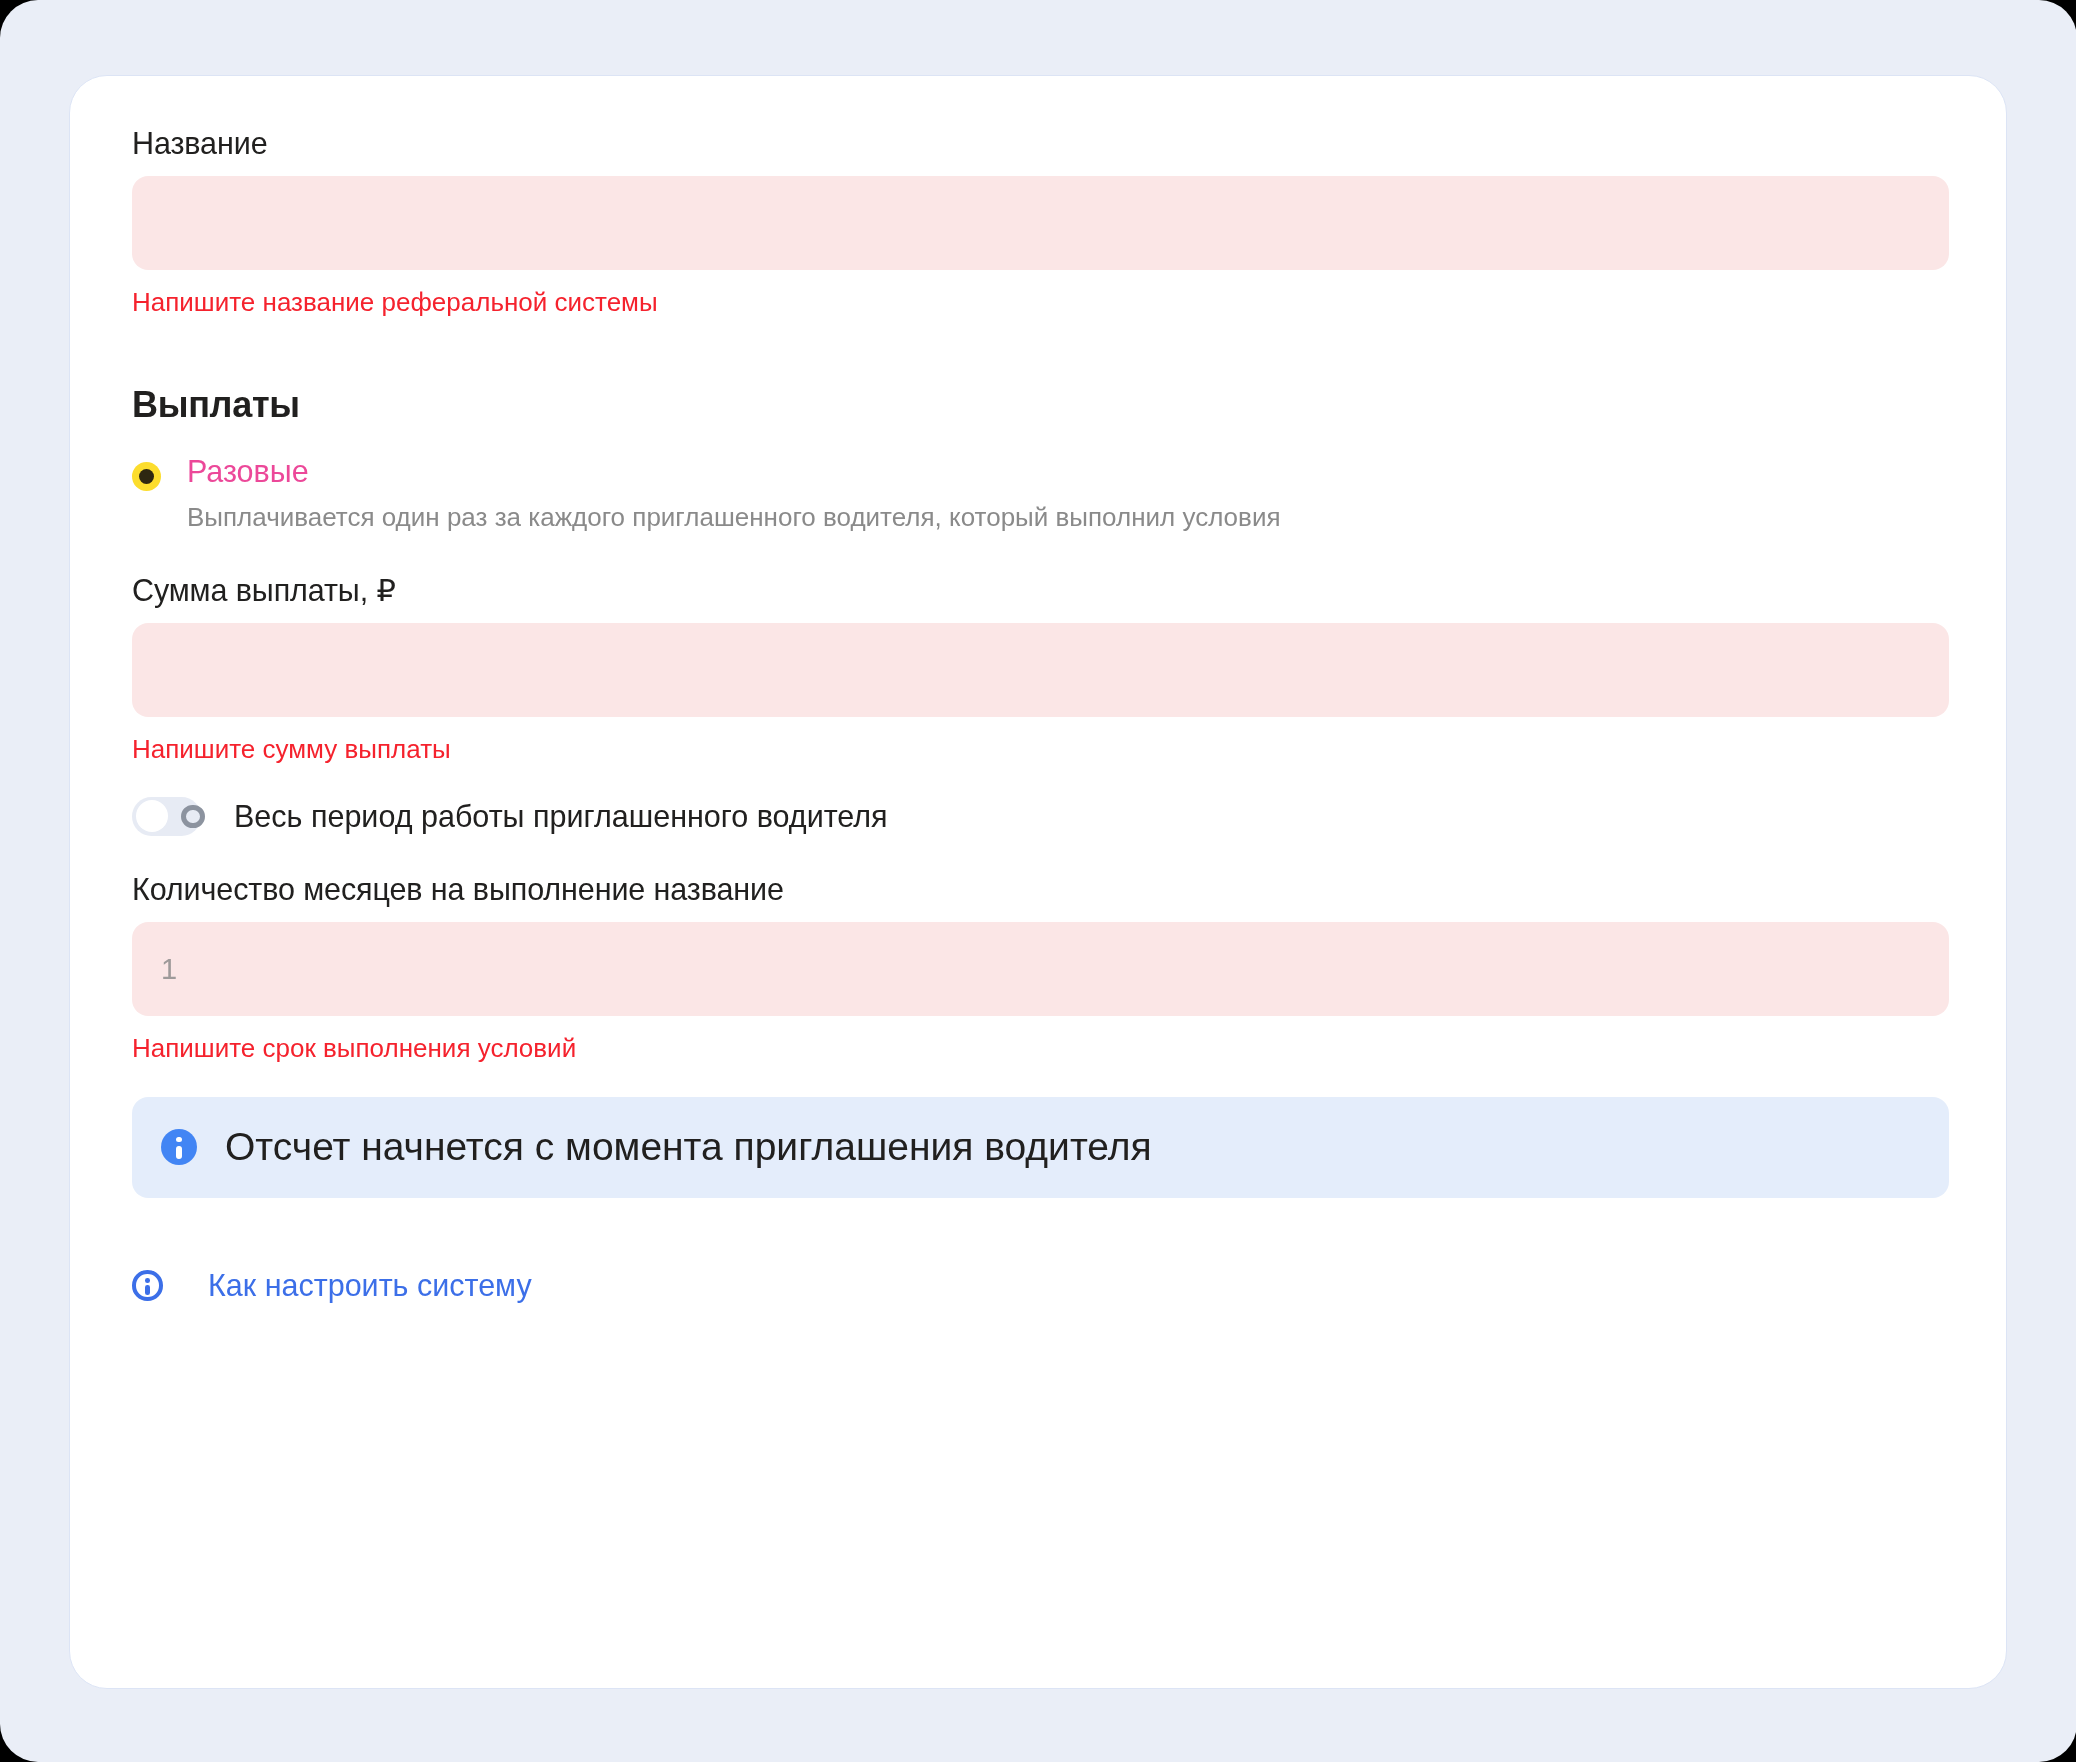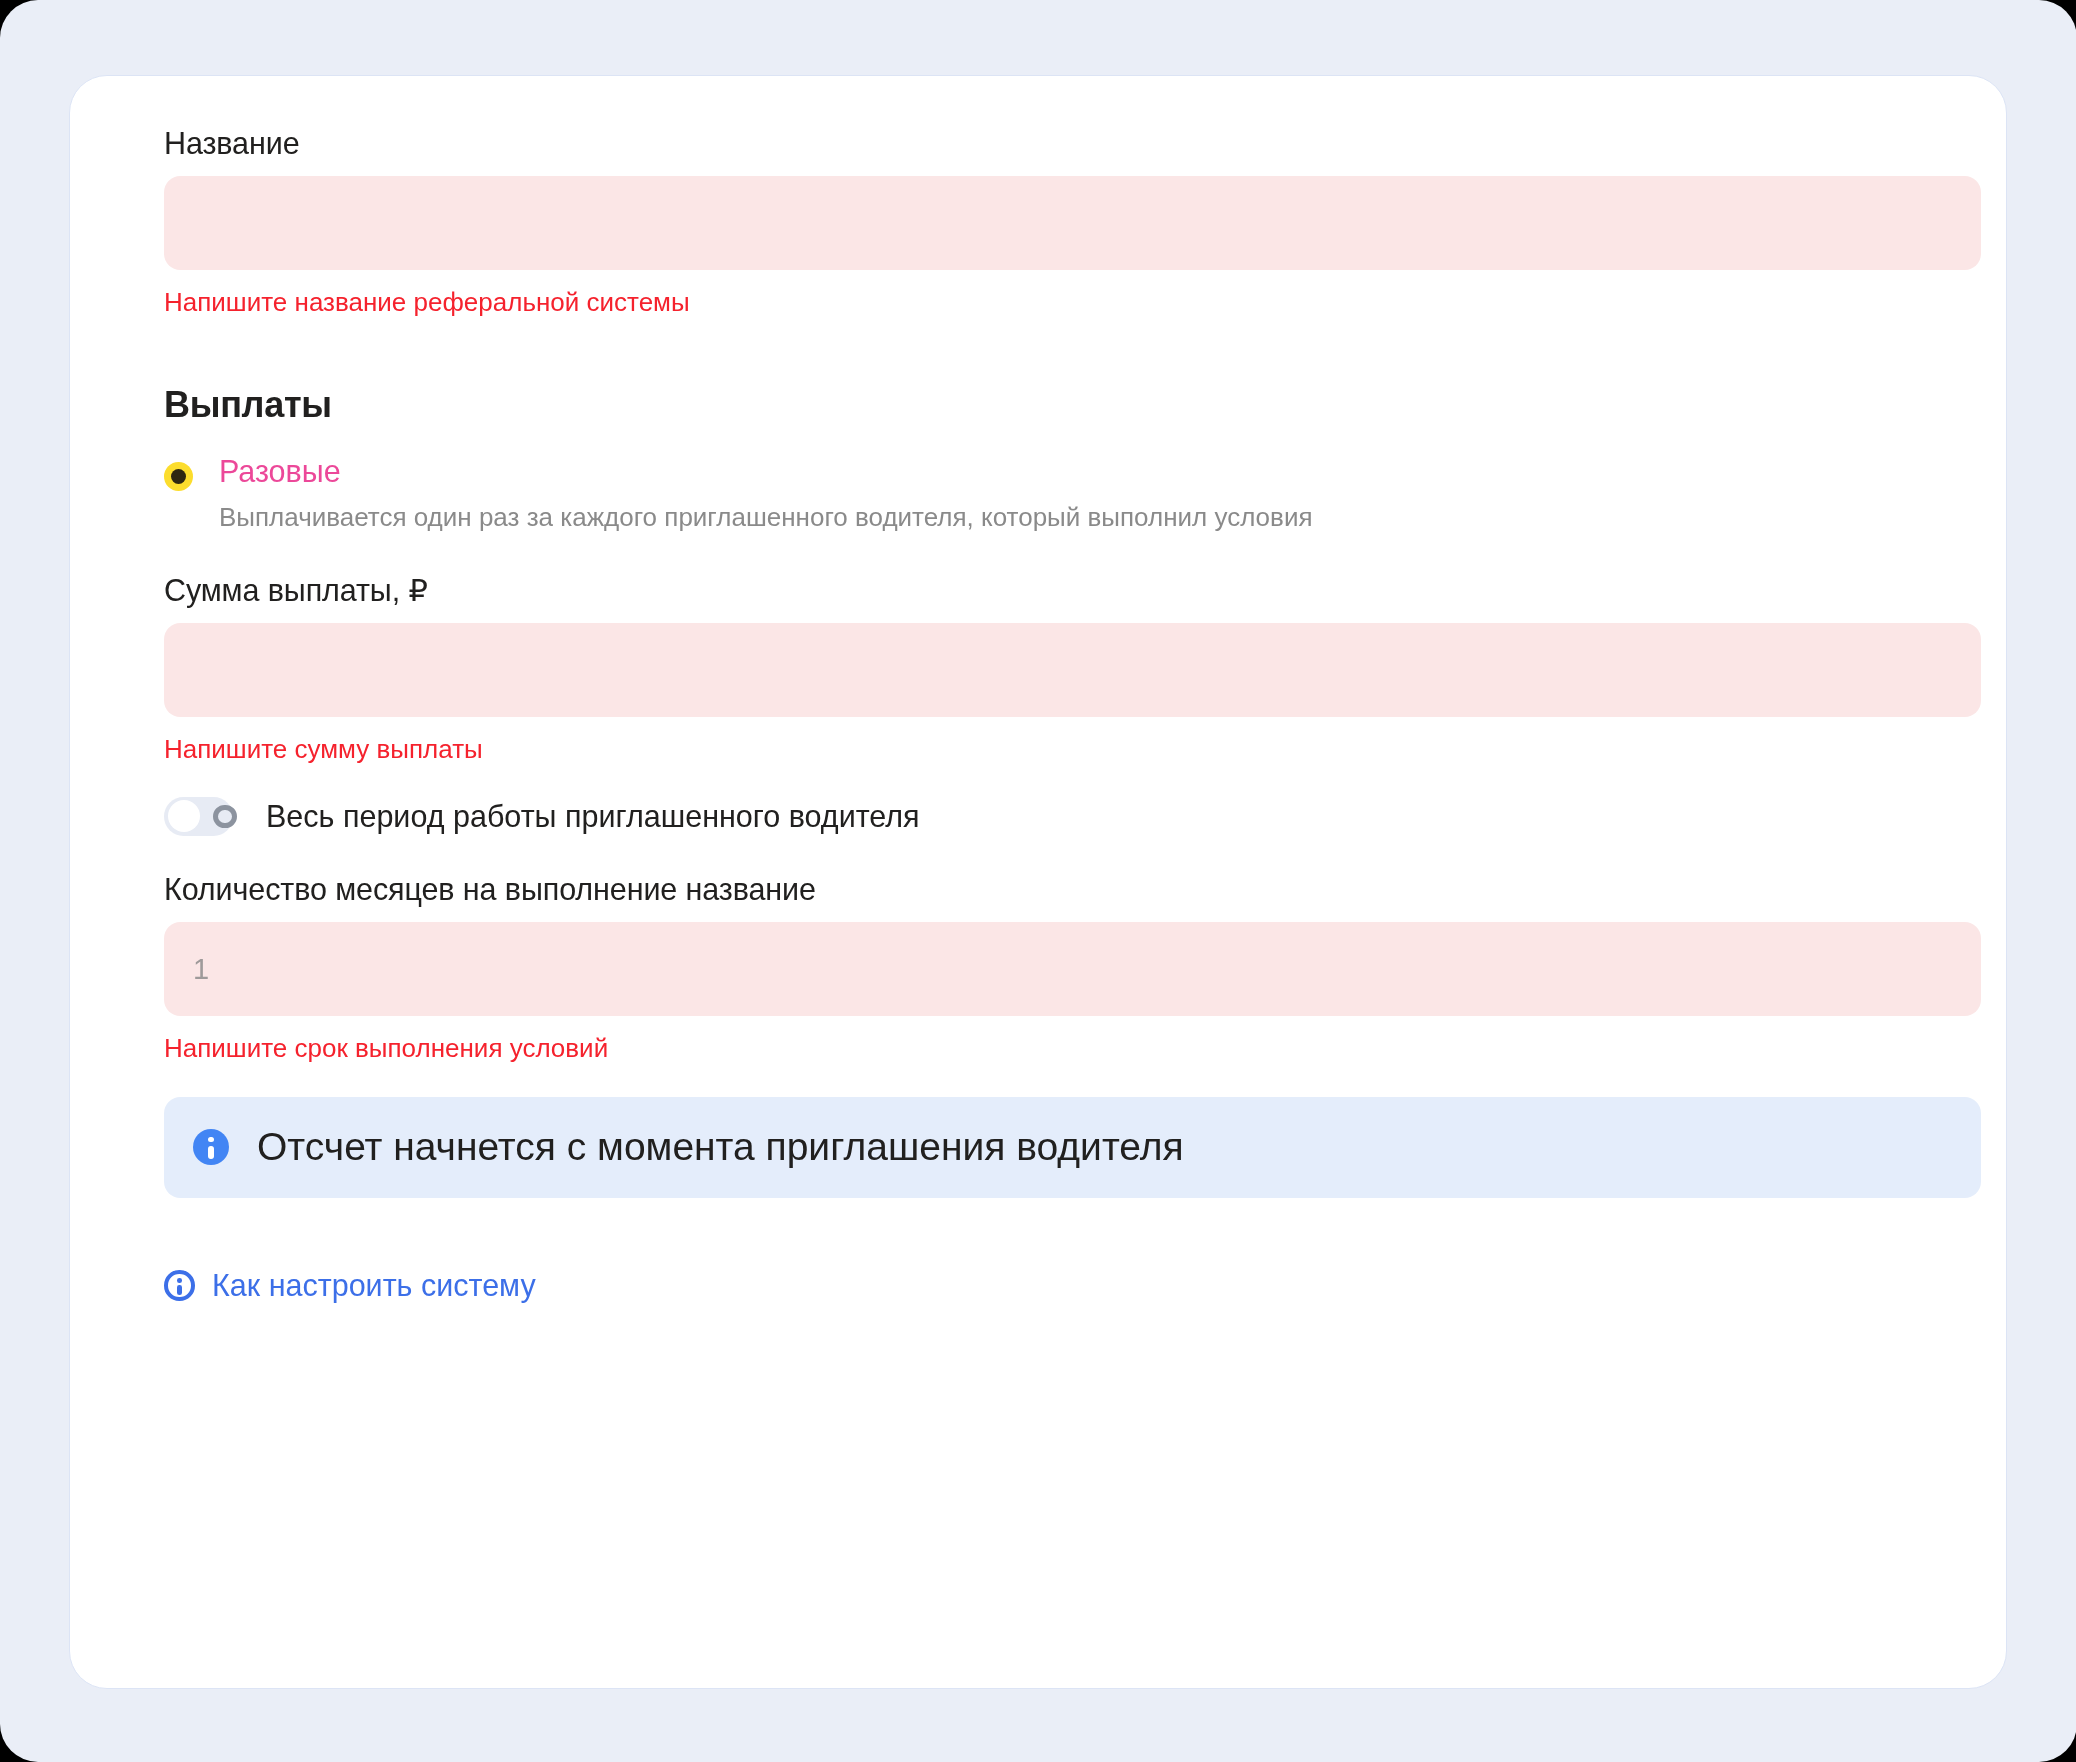--- a/index.html
+++ b/index.html
@@ -28,21 +28,20 @@
     width: 1938px;
     height: 1614px;
     background: #FFFFFF;
     border: 1.8px solid #DCE4F5;
     border-radius: 38px;
     padding: 0;
   }
 
   .card-inner {
     padding: 50px 62px 0 62px;
-    margin-left: 32px;
   }
 
   
   .field-label {
     font-size: 30.5px;
     line-height: 1.15;
     color: #21201F;
     letter-spacing: -0.1px;
   }
 
@@ -230,20 +229,21 @@
     line-height: 1.2;
   }
 
   
   .footer-link {
     display: flex;
     align-items: center;
     margin-top: 70px;
     cursor: pointer;
     width: fit-content;
+    gap: 28px;
   }
 
   .info-icon-outline {
     flex: 0 0 auto;
     width: 30.5px;
     height: 30.5px;
     border-radius: 50%;
     border: 4.1px solid #3C6FE8;
     position: relative;
     box-sizing: border-box;

